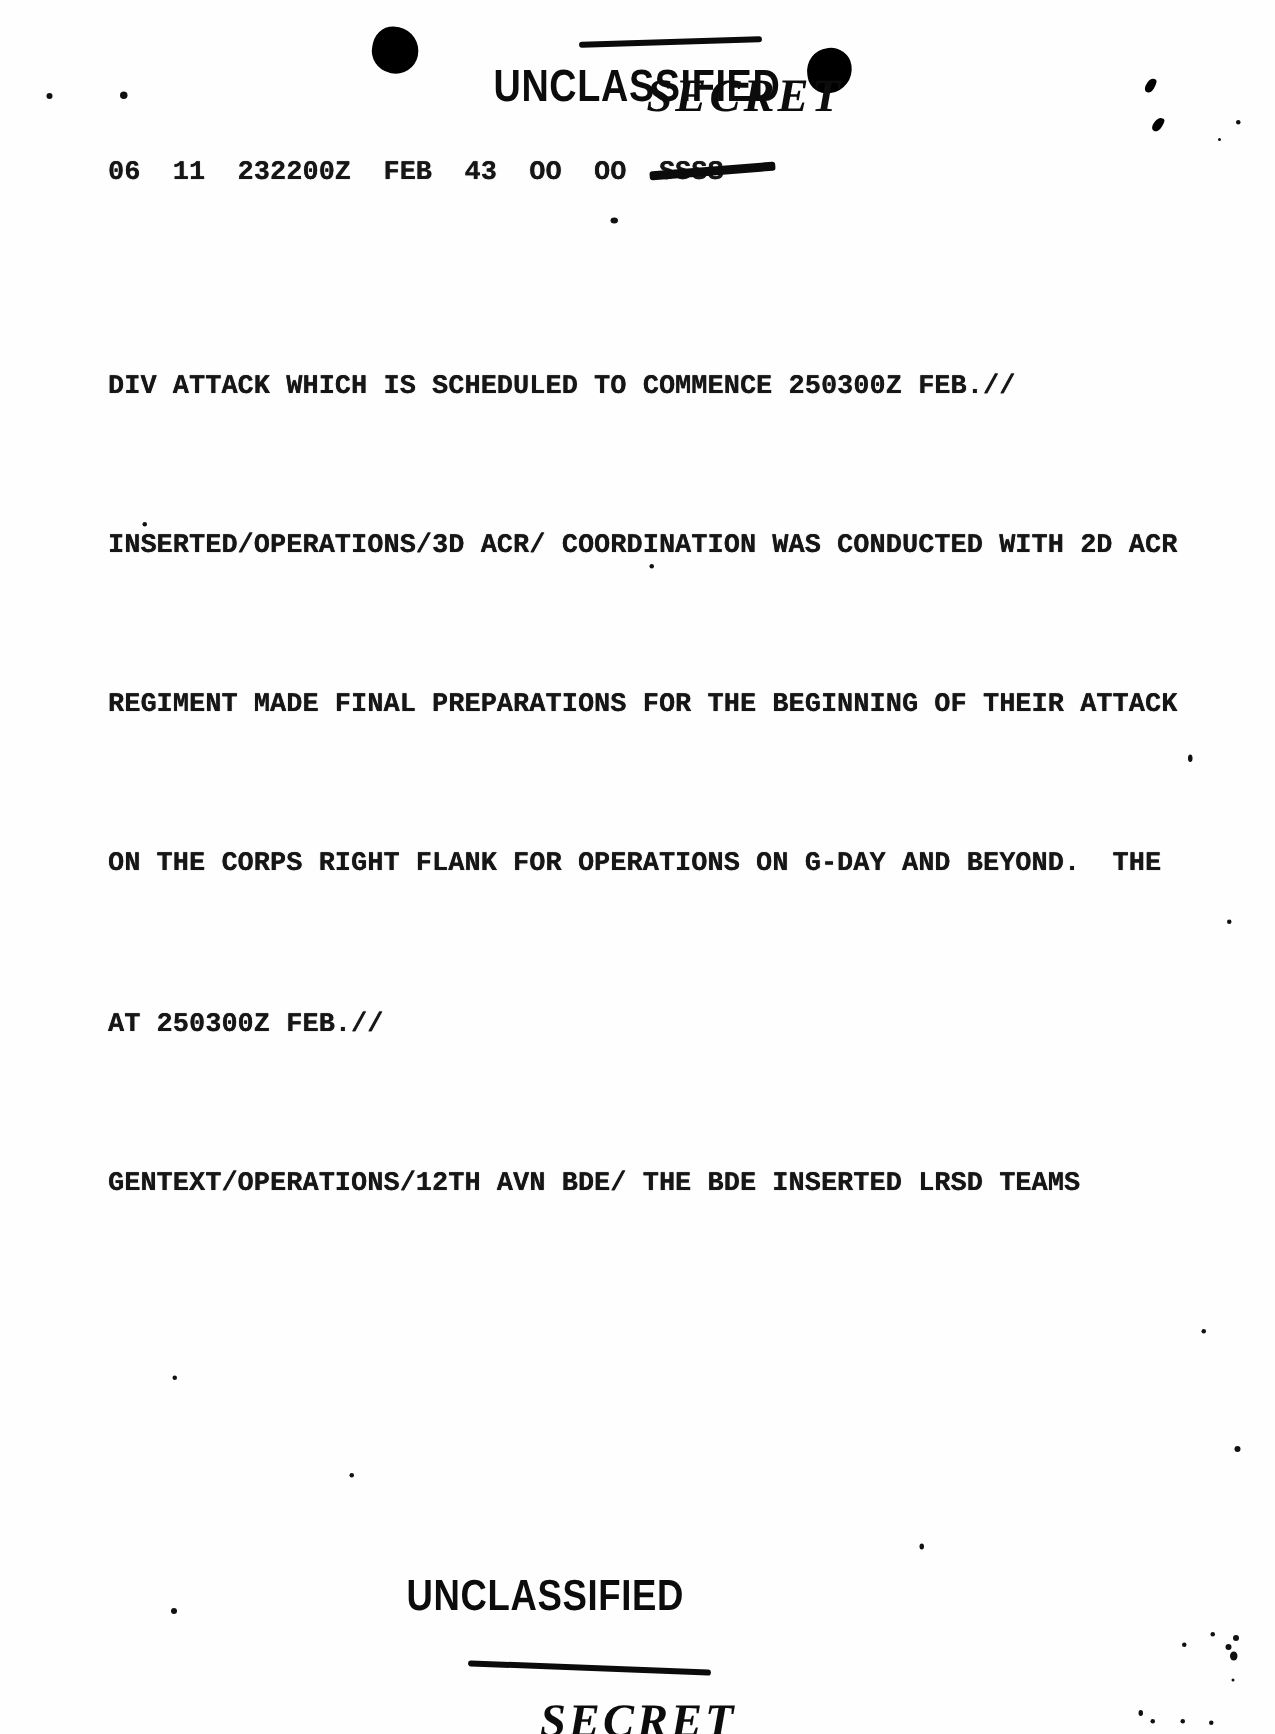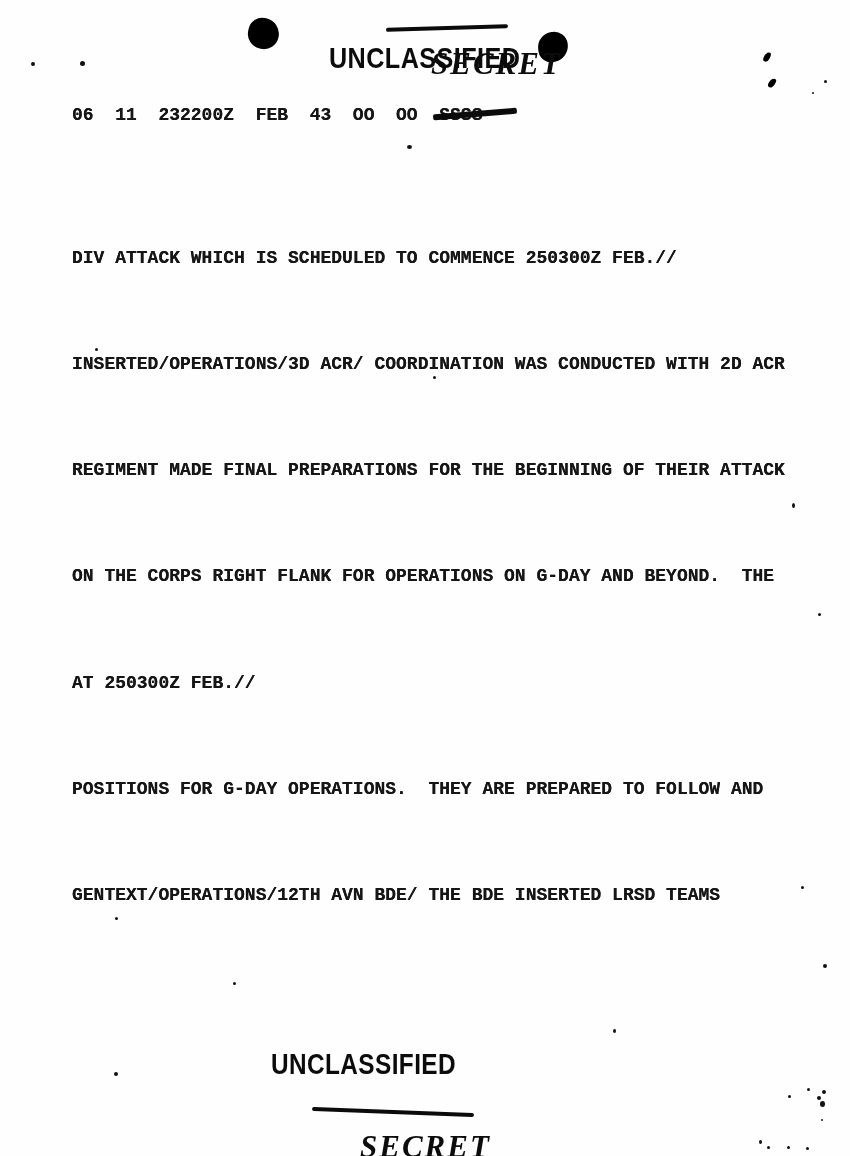--- a/index.html
+++ b/index.html
@@ -58,21 +58,20 @@
   <div class="unclass-stamp unclass-top">UNCLASSIFIED</div>
 
   <div class="header-line"><span>06  11  232200Z  FEB  43  OO  OO</span><span>  </span><span class="redacted"><span>SSSS</span><span class="strike strike-ssss"></span></span></div>
 
   <div class="body-text">
     <div class="line">DIV ATTACK WHICH IS SCHEDULED TO COMMENCE 250300Z FEB.//</div>
     <div class="line">INSERTED/OPERATIONS/3D ACR/ COORDINATION WAS CONDUCTED WITH 2D ACR</div>
     <div class="line">REGIMENT MADE FINAL PREPARATIONS FOR THE BEGINNING OF THEIR ATTACK</div>
     <div class="line">ON THE CORPS RIGHT FLANK FOR OPERATIONS ON G-DAY AND BEYOND.  THE</div>
     <div class="line">AT 250300Z FEB.//</div>
-    <div class="line">POSITIONS FOR G-DAY OPERATIONS.  THEY ARE PREPARED TO FOLLOW AND</div>
     <div class="line">GENTEXT/OPERATIONS/12TH AVN BDE/ THE BDE INSERTED LRSD TEAMS</div>
     
     
     
     
     
     
     
     
     

